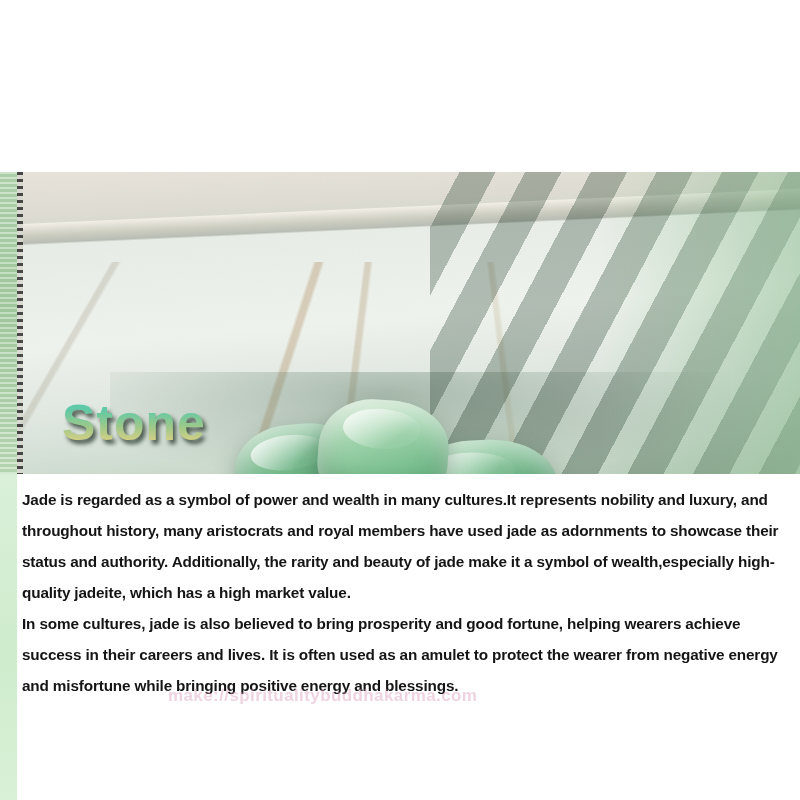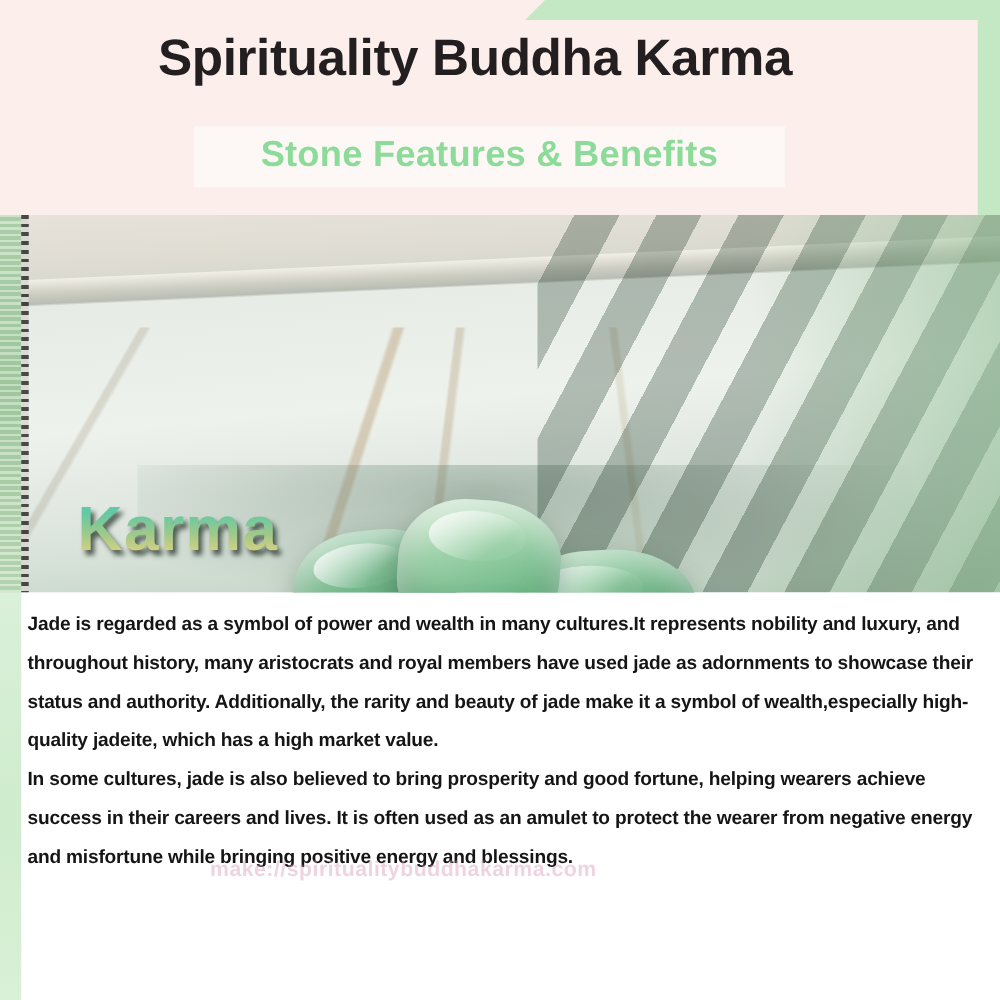--- a/index.html
+++ b/index.html
@@ -286,31 +286,20 @@
     white-space: nowrap;
     z-index: 9;
     pointer-events: none;
   }
 </style>
 </head>
 <body>
 
 <div id="page">
 
-  <div id="header">
-    <div id="header-green-right"></div>
-    <div id="header-card"></div>
-    <div id="header-green-band"></div>
-
-    <div id="main-title">Spirituality Buddha Karma</div>
-
-    <div id="subtitle-band">
-      <div id="subtitle">Stone Features &amp; Benefits</div>
-    </div>
-  </div>
 
   <div id="photo">
     <div id="photo-bg"></div>
     <div id="photo-wall"></div>
     <div id="photo-counter-lip"></div>
     <div id="photo-veins"></div>
 
     <div class="stone" id="stone-back-left">
       <div class="stone-gloss" style="left:14%;top:10%;width:58%;height:34%;"></div>
     </div>
@@ -325,21 +314,21 @@
     </div>
 
     <div id="photo-bottom-shadow"></div>
     <div id="photo-shadows"></div>
     <div id="photo-green-cast"></div>
 
     <div id="photo-left-strip"></div>
     <div id="photo-left-strip-edge"></div>
   </div>
 
-  <div id="jade-label">Karma</div>
+  <div id="jade-label">Stone</div>
 
   <div id="body-panel">
     <div id="body-left-strip"></div>
     <div id="body-text">
       <p>Jade is regarded as a symbol of power and wealth in many cultures.It represents nobility and luxury, and throughout history, many aristocrats and royal members have used jade as adornments to showcase their status and authority. Additionally, the rarity and beauty of jade make it a symbol of wealth,especially high-quality jadeite, which has a high market value.</p>
       <p>In some cultures, jade is also believed to bring prosperity and good fortune, helping wearers achieve success in their careers and lives. It is often used as an amulet to protect the wearer from negative energy and misfortune while bringing positive energy and blessings.</p>
     </div>
   </div>
 
   <div id="watermark">make://spiritualitybuddhakarma.com</div>

